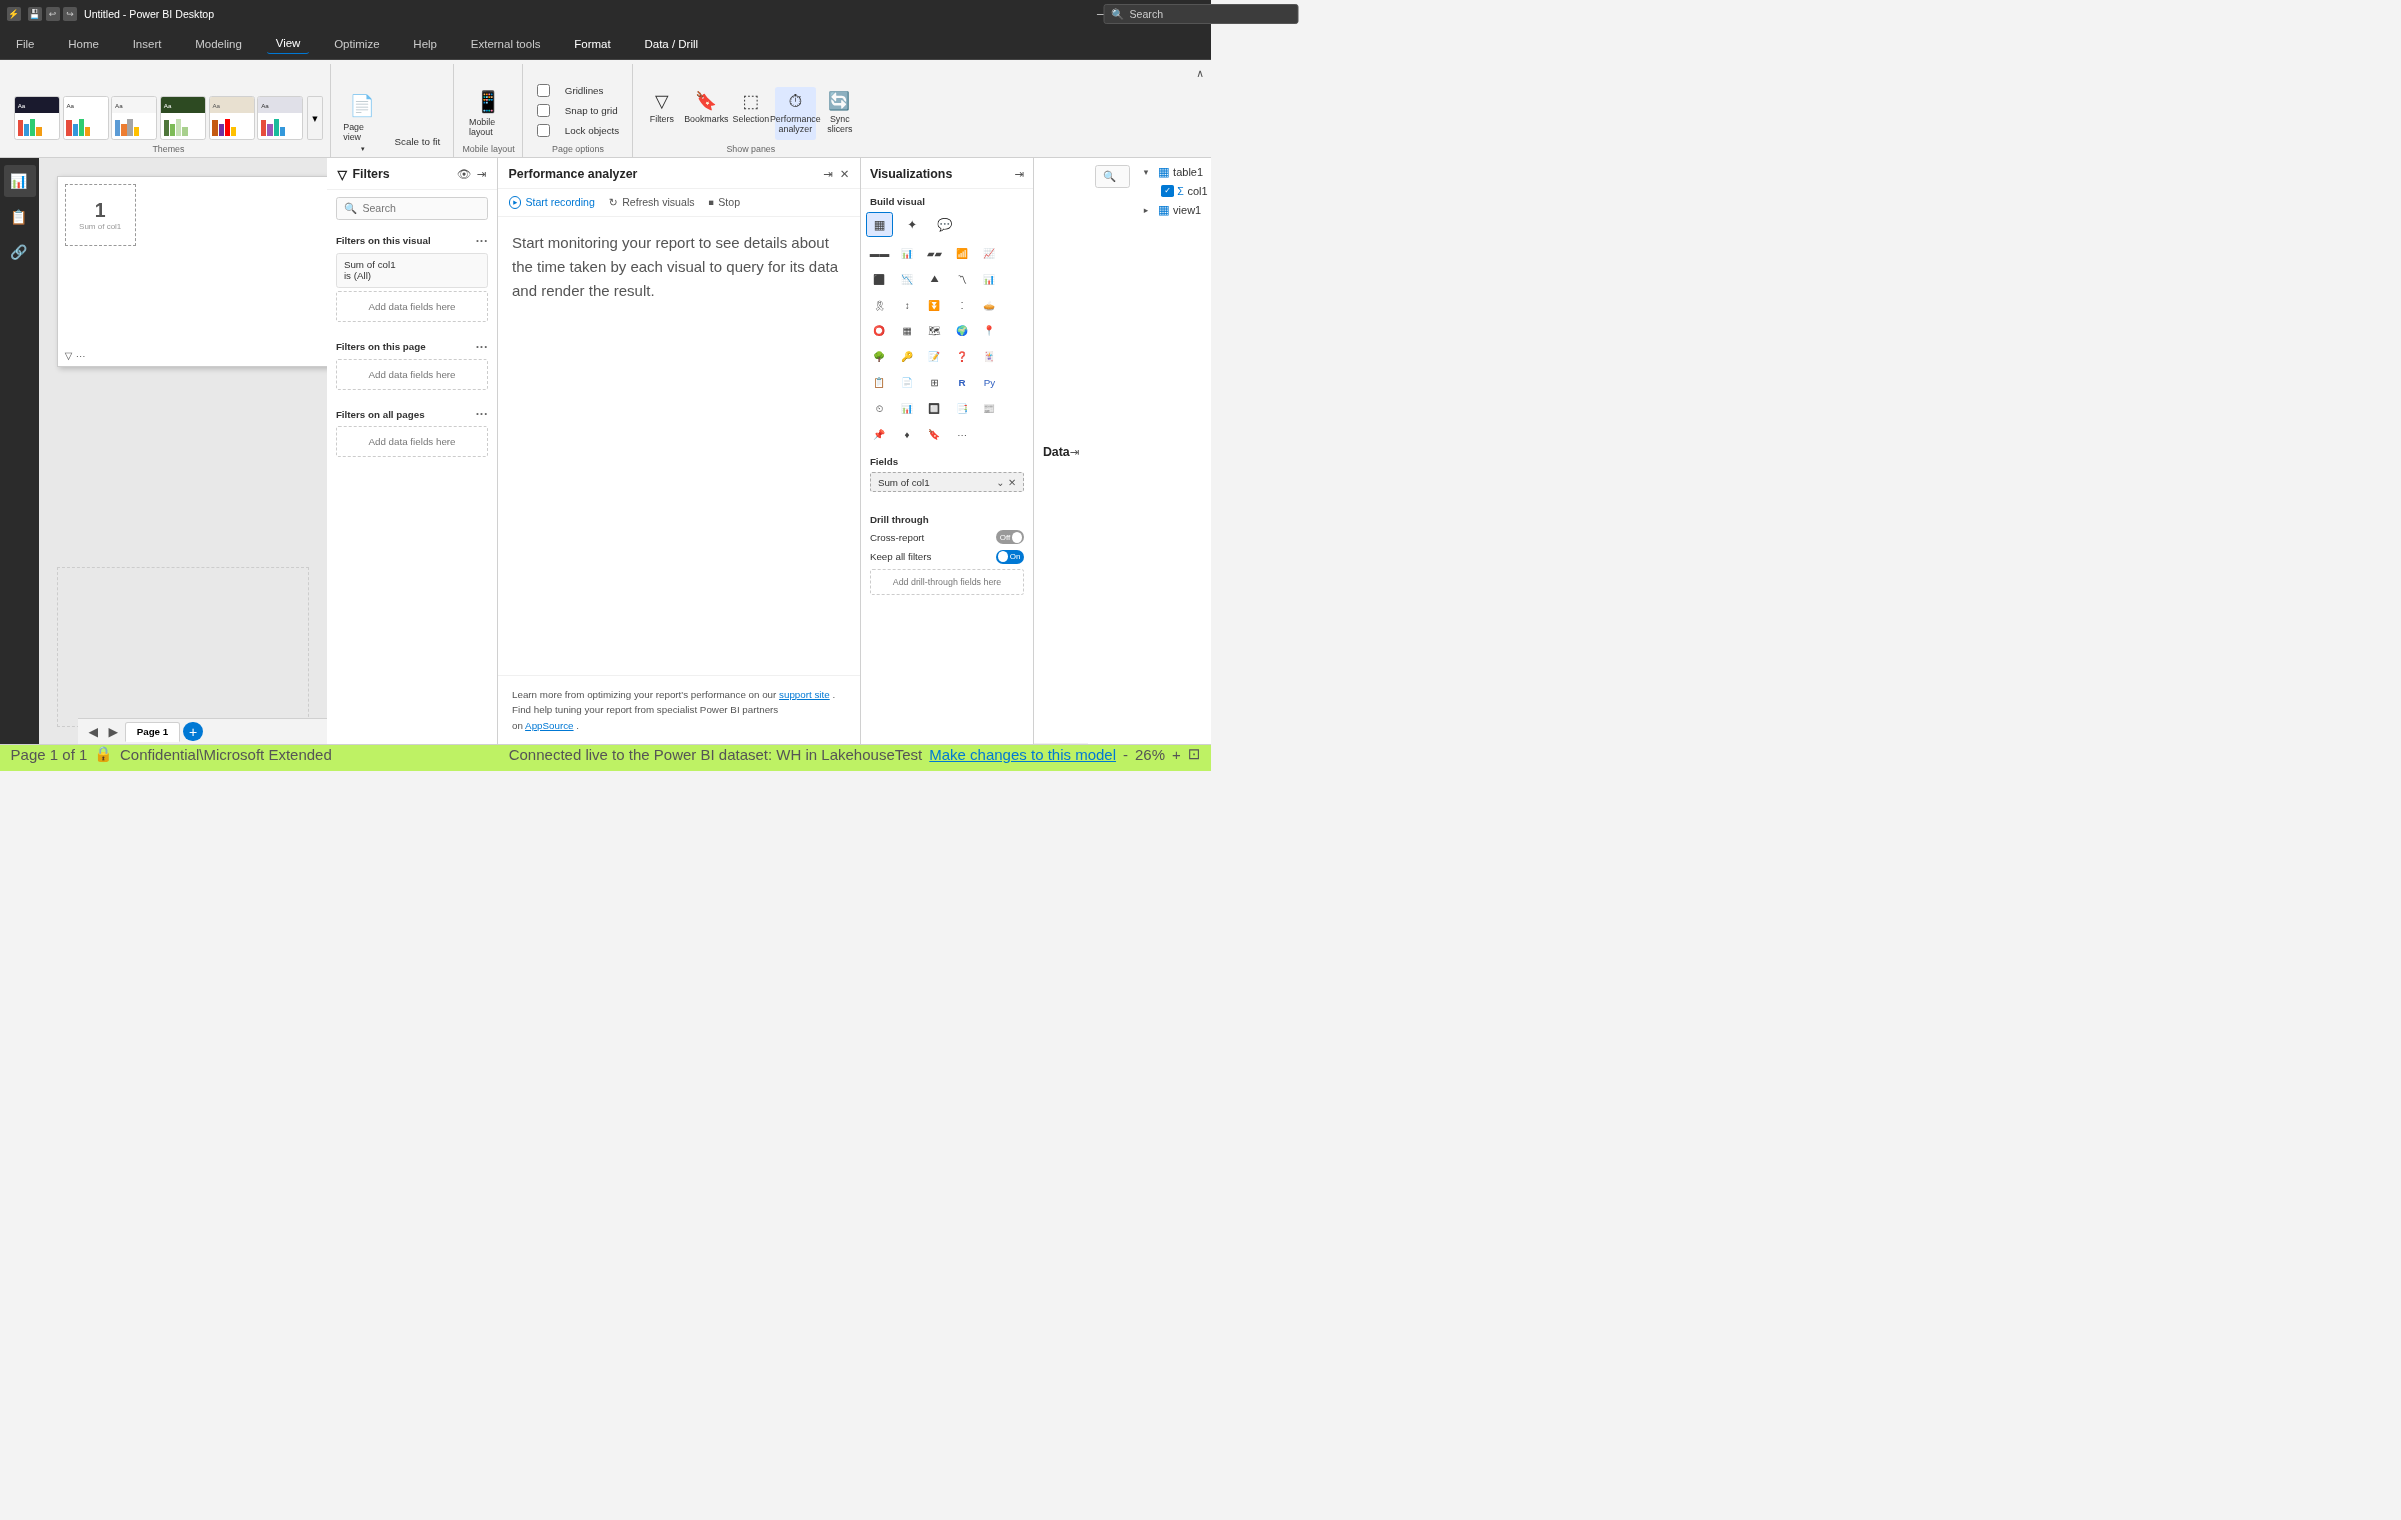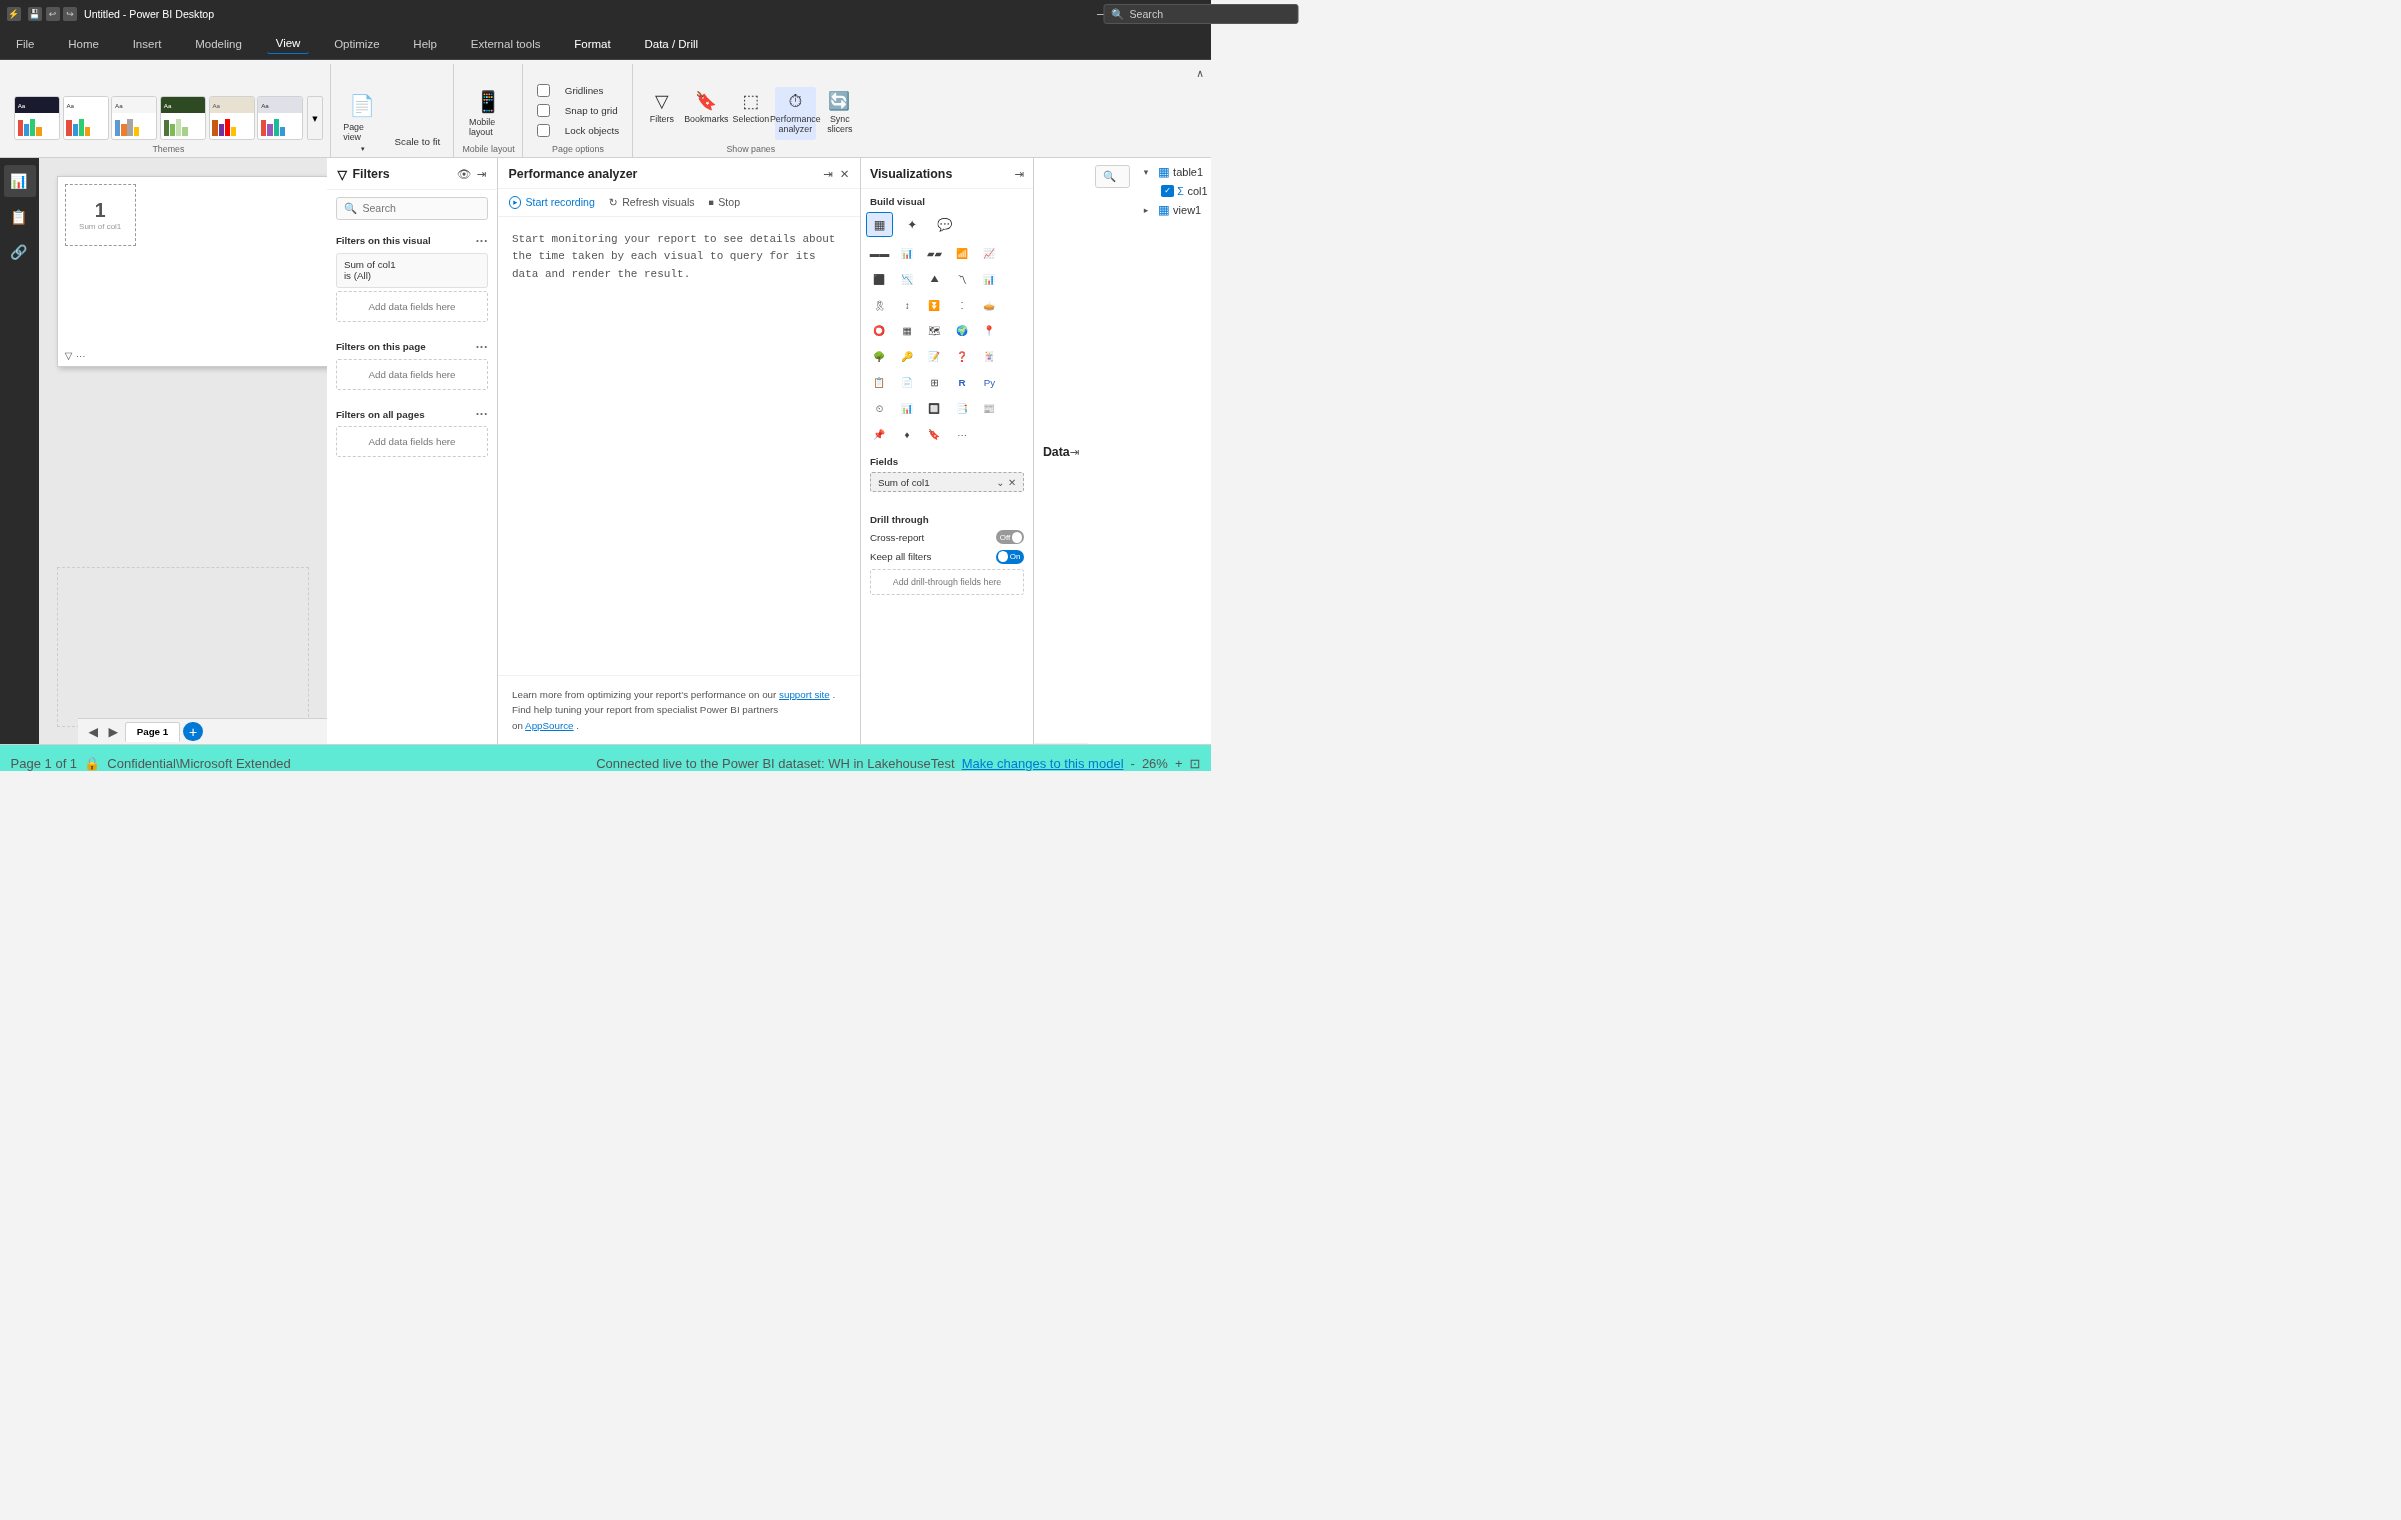--- a/index.html
+++ b/index.html
@@ -356,24 +356,23 @@
       font-size: 10.6px;
       color: #555;
       cursor: pointer;
     }
     .perf-btn.primary { color: #0078d4; }
     .perf-btn .circle { width: 12.4px; height: 12.4px; border-radius: 50%; border: 1.8px solid #0078d4; display: flex; align-items: center; justify-content: center; }
     .perf-btn .circle::after { content: '▶'; font-size: 5.3px; color: #0078d4; margin-left: 0.9px; }
     .perf-content {
       flex: 1;
       padding: 14px;
-      font-size: 11px;
+      font-size: 15px;
       color: #555;
       line-height: 1.6;
-      font-family: Liberation Mono, monospace;
     }
     .perf-footer {
       padding: 10.6px 14px;
       font-size: 9.8px;
       color: #555;
       border-top: 0.9px solid #f0f0f0;
       line-height: 1.6;
     }
     .perf-footer a { color: #0078d4; text-decoration: underline; cursor: pointer; }
 
@@ -514,27 +513,27 @@
     }
     .tree-expand { font-size: 8.9px; color: #555; width: 10.6px; }
     .tree-icon { font-size: 12.4px; }
     .tree-label { font-size: 11px; color: #333; }
     .tree-check { width: 12.4px; height: 12.4px; background: #0078d4; border-radius: 1.8px; display: flex; align-items: center; justify-content: center; color: #fff; font-size: 8px; }
     .tree-sigma { color: #0078d4; font-size: 10.6px; }
 
     
     .status-bar {
       height: 26.6px;
-      background: #5eead4;
+      background: #bef264;
       border-top: 0.9px solid #d0d0d0;
       display: flex;
-      align-items: flex-end;
+      align-items: flex-start;
       justify-content: space-between;
       padding: 0 10.6px;
-      font-size: 13px;
+      font-size: 15px;
       color: #555;
     }
     .status-left { display: flex; align-items: center; gap: 7px; }
     .status-right { display: flex; align-items: center; gap: 7px; }
     .status-link { color: #0078d4; cursor: pointer; text-decoration: underline; }
 
     
     .page-tabs {
       position: absolute;
       bottom: 0;

